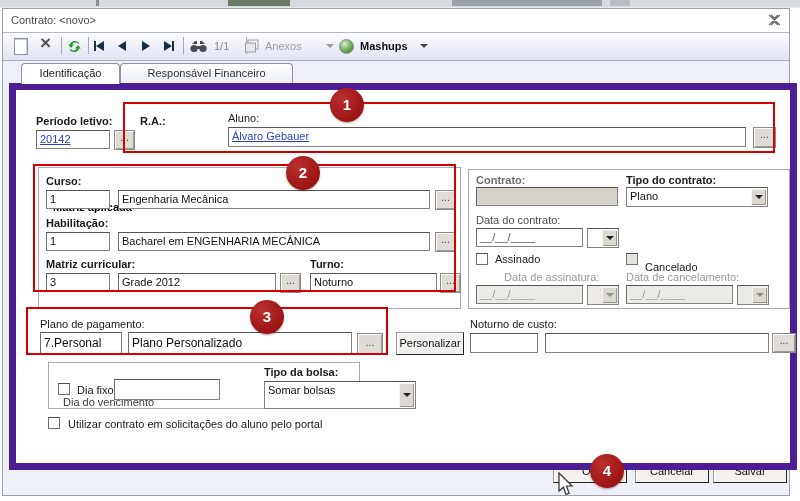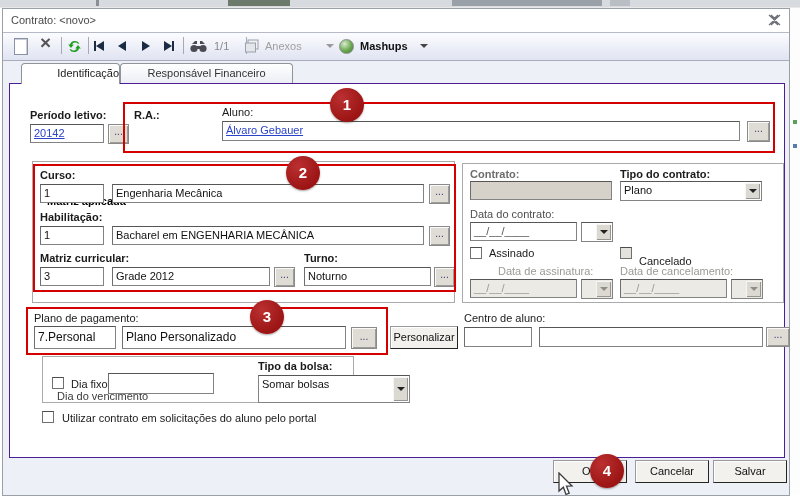--- a/index.html
+++ b/index.html
@@ -21,23 +21,23 @@
   .ttext{font-size:11px;white-space:nowrap;}
   .caret{width:0;height:0;border-left:4px solid transparent;border-right:4px solid transparent;border-top:4px solid #444;}
   .caret.dim{border-top-color:#9a9a9a;}
   
   .tri-l{width:0;height:0;border-top:5px solid transparent;border-bottom:5px solid transparent;border-right:8px solid #1c2b44;}
   .tri-r{width:0;height:0;border-top:5px solid transparent;border-bottom:5px solid transparent;border-left:8px solid #1c2b44;}
   .navbar{width:2px;height:10px;background:#1c2b44;}
   
   .tab{position:absolute;top:54px;height:20px;box-sizing:border-box;border:1px solid #8f939c;border-bottom:none;
     border-radius:4px 4px 0 0;font-size:11px;color:#222;text-align:center;line-height:19px;cursor:pointer;}
-  .tab.active{background:#fff;height:21px;z-index:3;text-align:right;}
+  .tab.active{background:#fff;height:21px;z-index:3;}
   .tab.inactive{background:linear-gradient(#ffffff,#eceef5);color:#333;}
-  .panel{position:absolute;left:6px;top:74px;width:774px;height:373px;background:#fff;border:1px solid #4c1d95;z-index:2;}
+  .panel{position:absolute;left:6px;top:74px;width:774px;height:373px;background:#fff;border:7px solid #4c1d95;z-index:2;}
   
   .lbl{position:absolute;font-size:11px;color:#1a1a1a;white-space:nowrap;}
   .b{font-weight:bold;}
   .dim1{color:#6d6d6d;}
   .dim2{color:#9b9b93;}
   .tb{position:absolute;background:#fff;border:1px solid #838383;border-top-color:#565656;border-left-color:#6e6e6e;
     box-sizing:border-box;font-size:11px;color:#111;padding:2px 3px;white-space:nowrap;overflow:hidden;}
   .tb.big{font-size:12px;padding-top:3px;}
   .tb.disab{background:#d6d2c9;}
   .tb.maskoff{background:#eceae4;color:#9b9b93;}
@@ -216,21 +216,21 @@
     <div class="dcombo off" style="left:721px;top:195px;width:32px;height:20px;">
         <span class="ab"></span>
       </div>
 
     <div class="lbl" style="left:24px;top:228px;">Plano de pagamento:</div>
     <div class="tb big" style="left:24px;top:242px;width:82px;height:23px;">7.Personal</div>
     <div class="tb big" style="left:112px;top:242px;width:224px;height:23px;">Plano Personalizado</div>
     <div class="btn3" style="left:341px;top:243px;width:26px;height:22px;line-height:18px;">...</div>
     <div class="wbtn" style="left:380px;top:242px;width:68px;height:23px;">Personalizar</div>
 
-    <div class="lbl" style="left:454px;top:228px;">Centro de aluno:</div>
+    <div class="lbl" style="left:454px;top:228px;">Noturno de custo:</div>
     <div class="tb" style="left:454px;top:243px;width:68px;height:20px;"></div>
     <div class="tb" style="left:529px;top:243px;width:224px;height:20px;"></div>
     <div class="btn3" style="left:756px;top:243px;width:24px;height:20px;">...</div>
 
     <div class="group" style="left:32px;top:272px;width:310px;height:45px;">
       <span class="glabel" style="color:#3a3a3a;">Dia do vencimento</span>
     </div>
     <div class="cb" style="left:42px;top:293px;"></div>
     <div class="lbl" style="left:61px;top:294px;">Dia fixo</div>
     <div class="tb" style="left:98px;top:289px;width:106px;height:21px;"></div>

